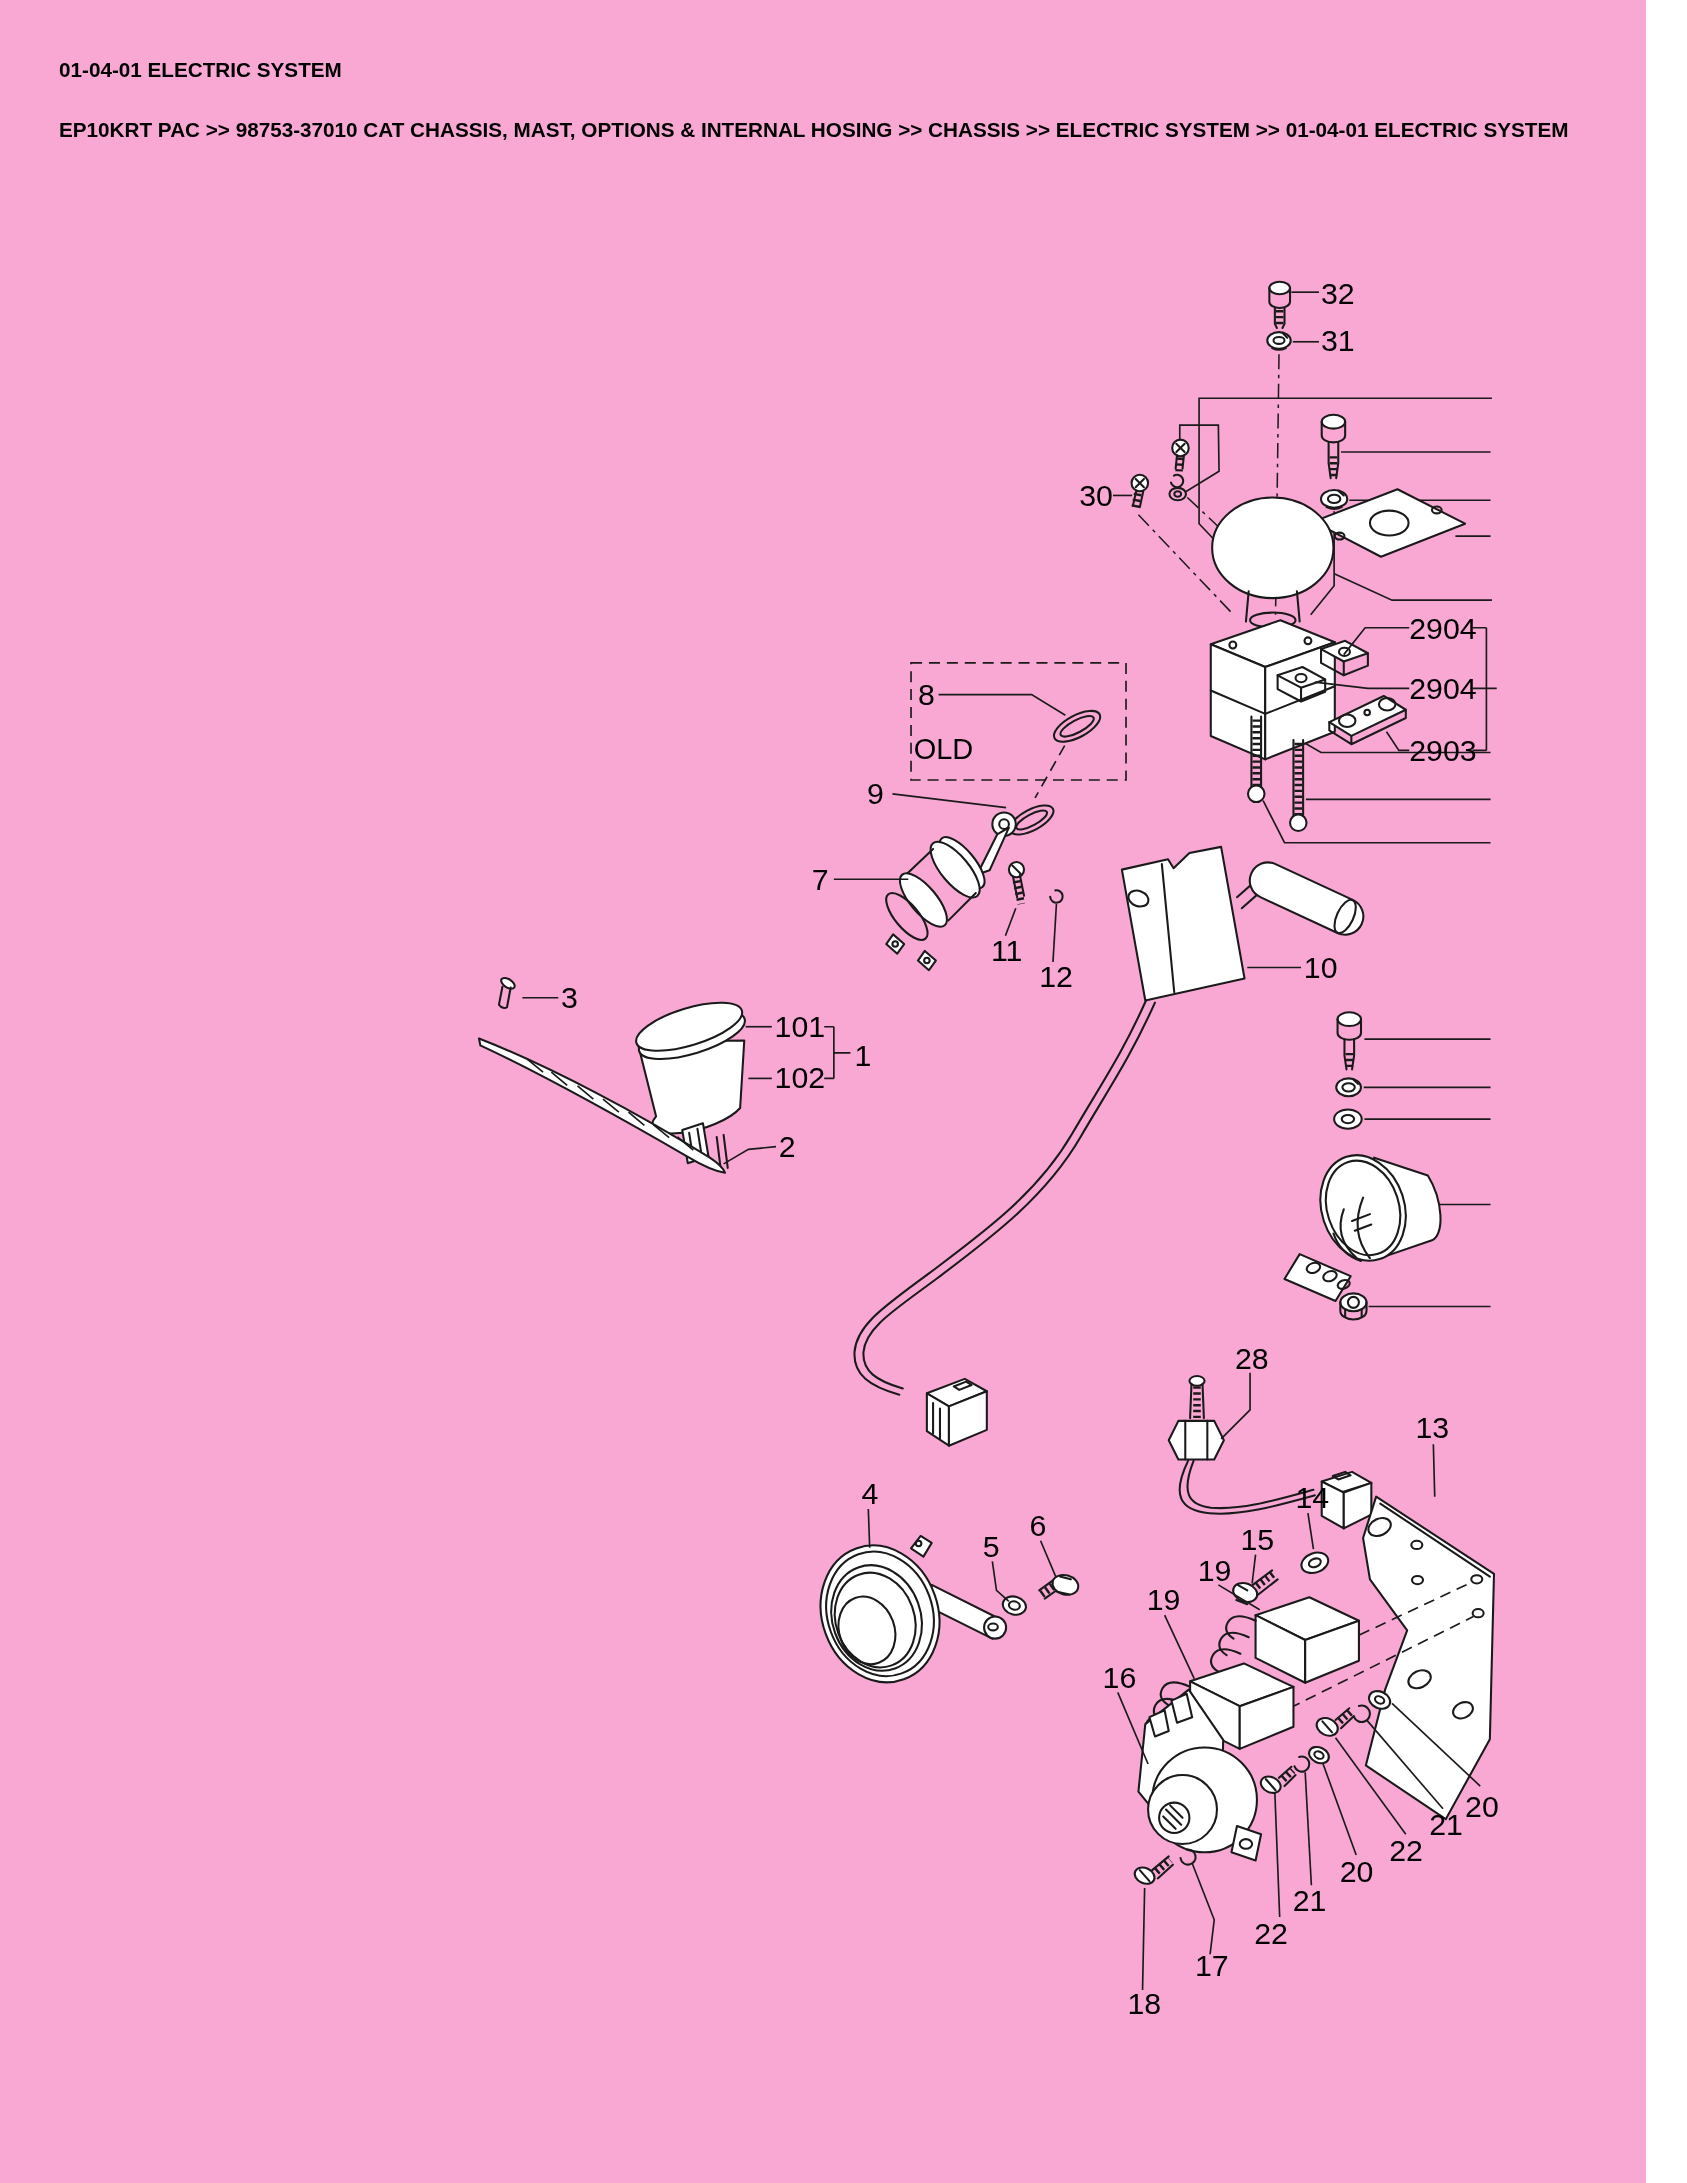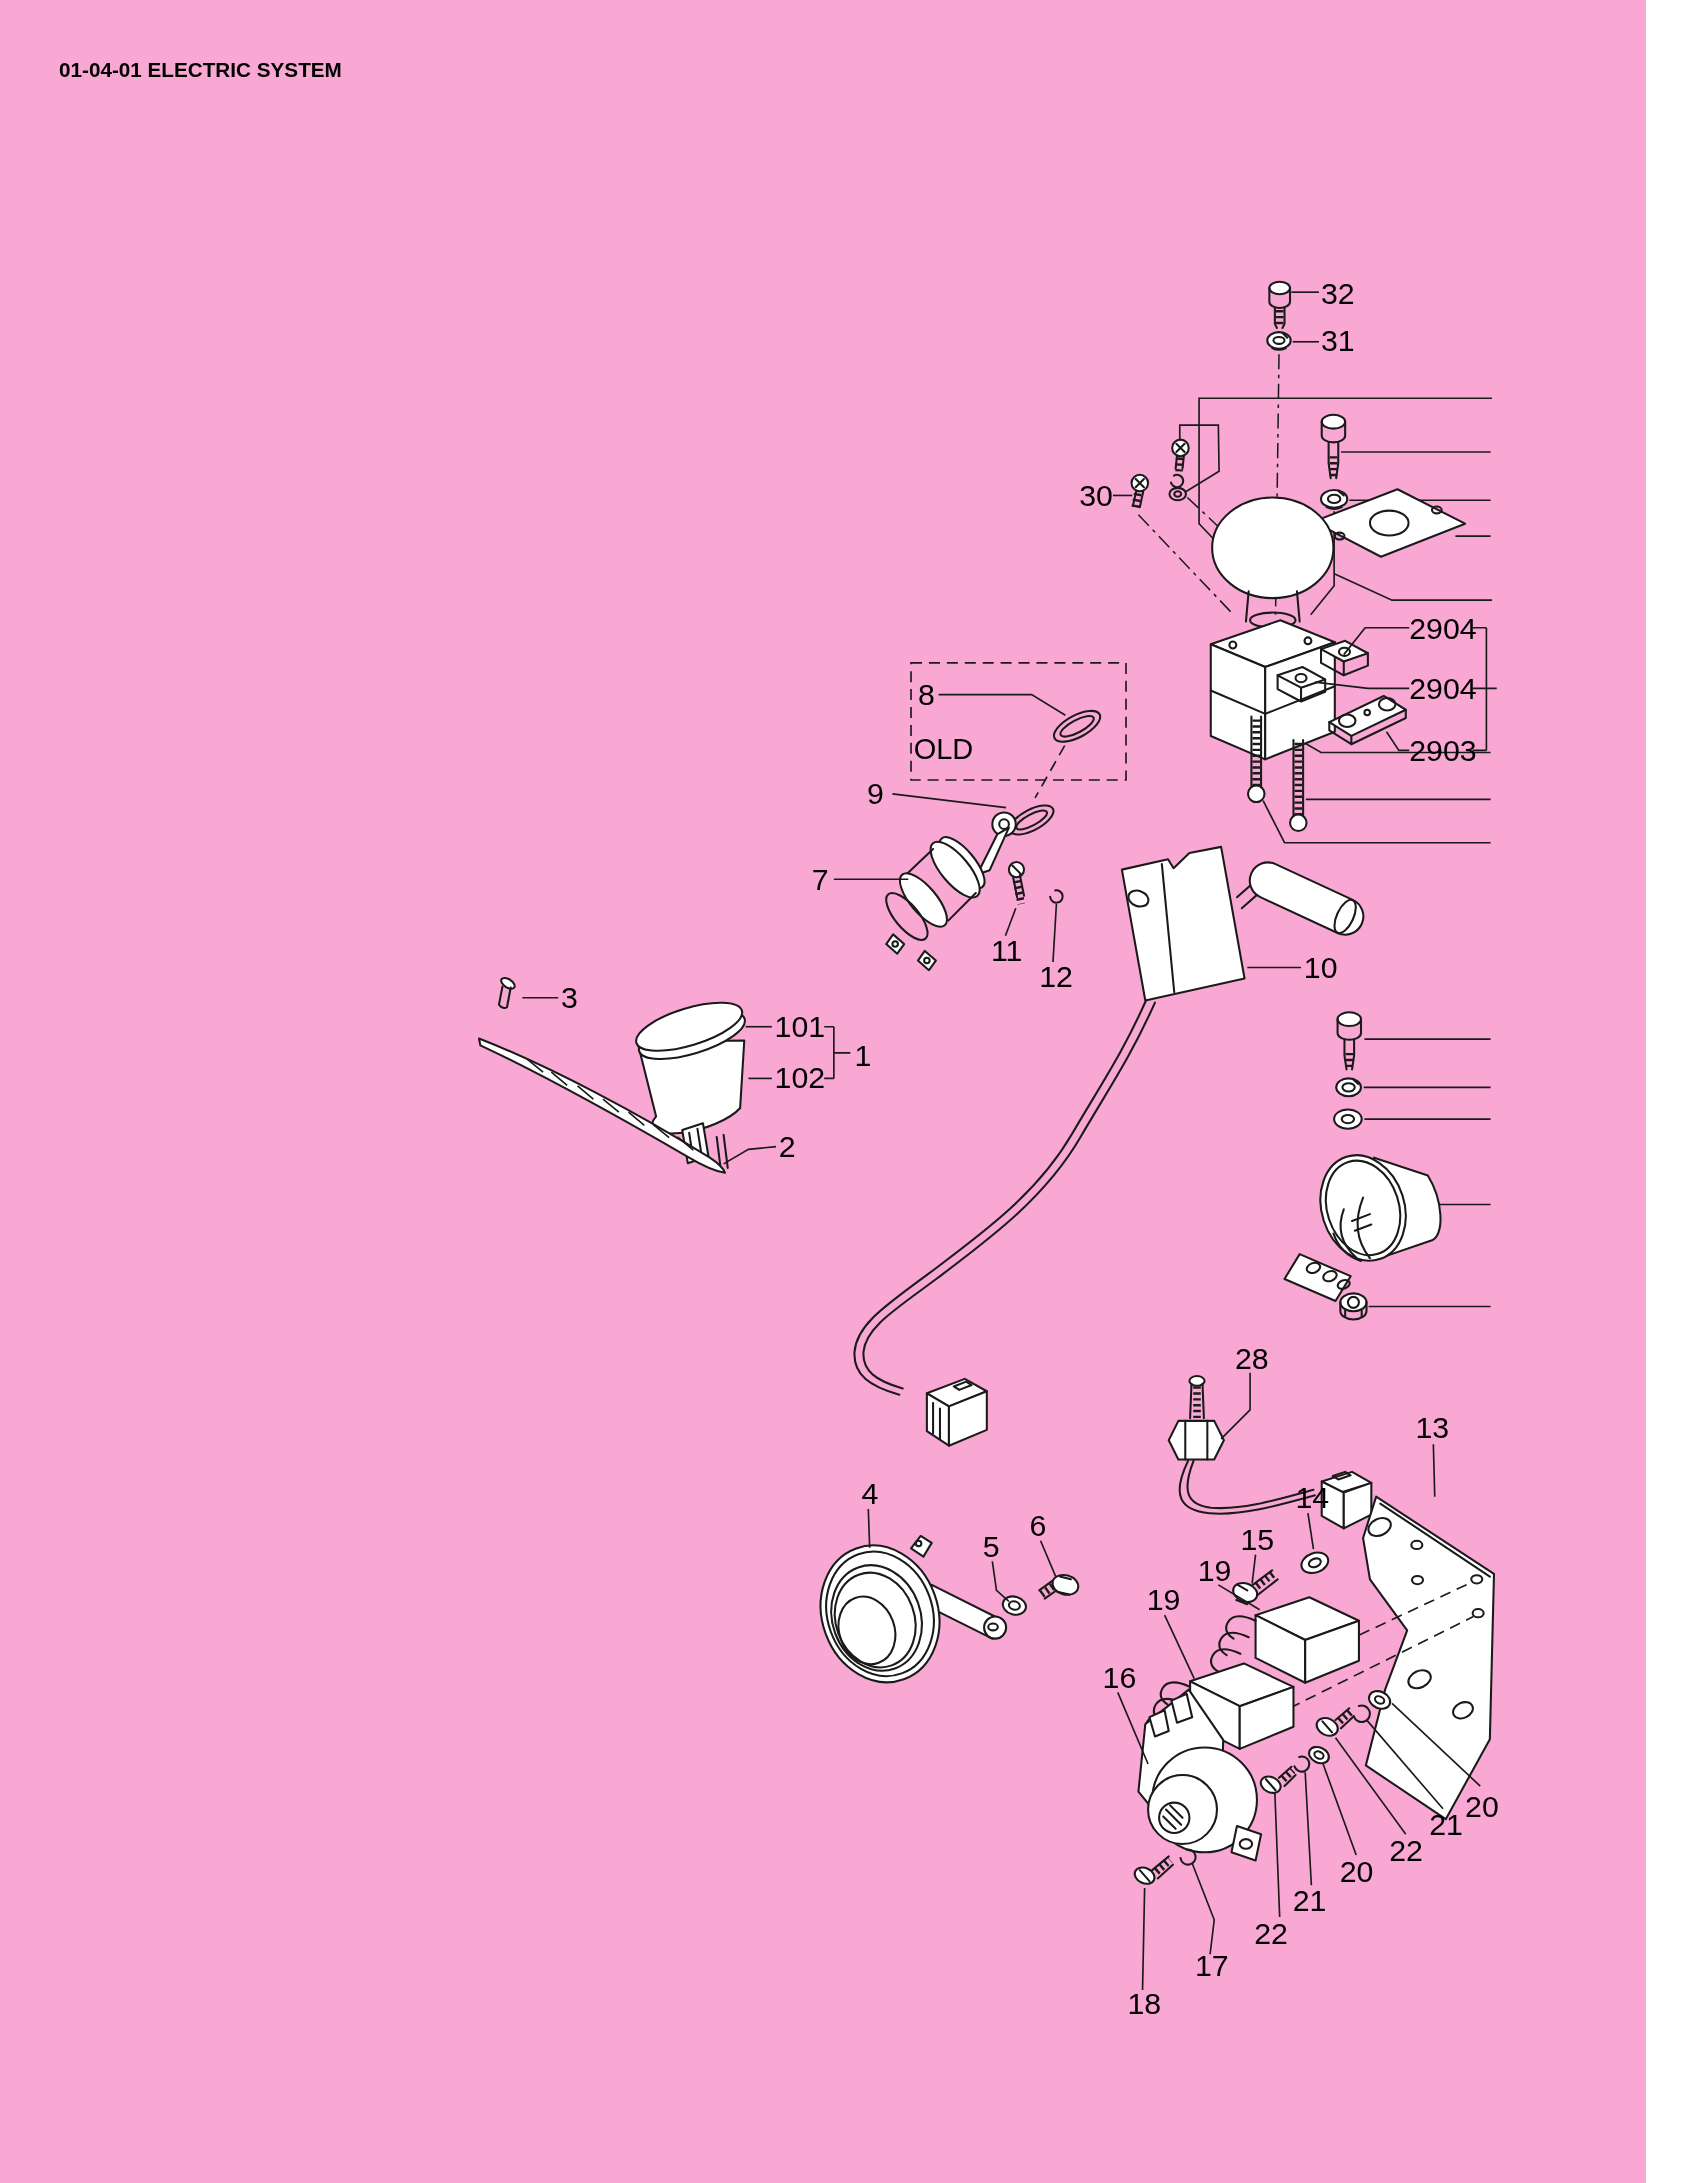--- a/index.html
+++ b/index.html
@@ -16,20 +16,21 @@
   .ddot{stroke:#1a1a1a;stroke-width:2.2;fill:none;stroke-dasharray:22 8 5 8;}
   .lbl{font-family:"Liberation Sans",sans-serif;font-size:44px;fill:#000;stroke:none;}
   .lblS{font-family:"Liberation Sans",sans-serif;font-size:42px;fill:#000;stroke:none;}
 </style>
 </head>
 <body>
 
 <div class="page">
 
   <div class="hdr-title">01-04-01 ELECTRIC SYSTEM</div>
+  <div class="hdr-crumb">EP10KRT PAC &gt;&gt; 98753-37010 CAT CHASSIS, MAST, OPTIONS &amp; INTERNAL HOSING &gt;&gt; CHASSIS &gt;&gt; ELECTRIC SYSTEM &gt;&gt; 01-04-01 ELECTRIC SYSTEM</div>
 
   <svg width="1687" height="2183" viewBox="0 0 2448 3168">
 
     <g>
       <polyline class="thin" points="1802,825 1740,760 1740,578 2165,578"></polyline>
       <line class="thin" x1="1946" y1="656" x2="2163" y2="656"></line>
       <line class="thin" x1="1958" y1="726" x2="2163" y2="726"></line>
       <line class="thin" x1="2112" y1="778" x2="2163" y2="778"></line>
       <polyline class="thin" points="1937,833 2020,871 2165,871"></polyline>
       <polyline class="thin" points="1936,742 1936,850 1902,892"></polyline>

